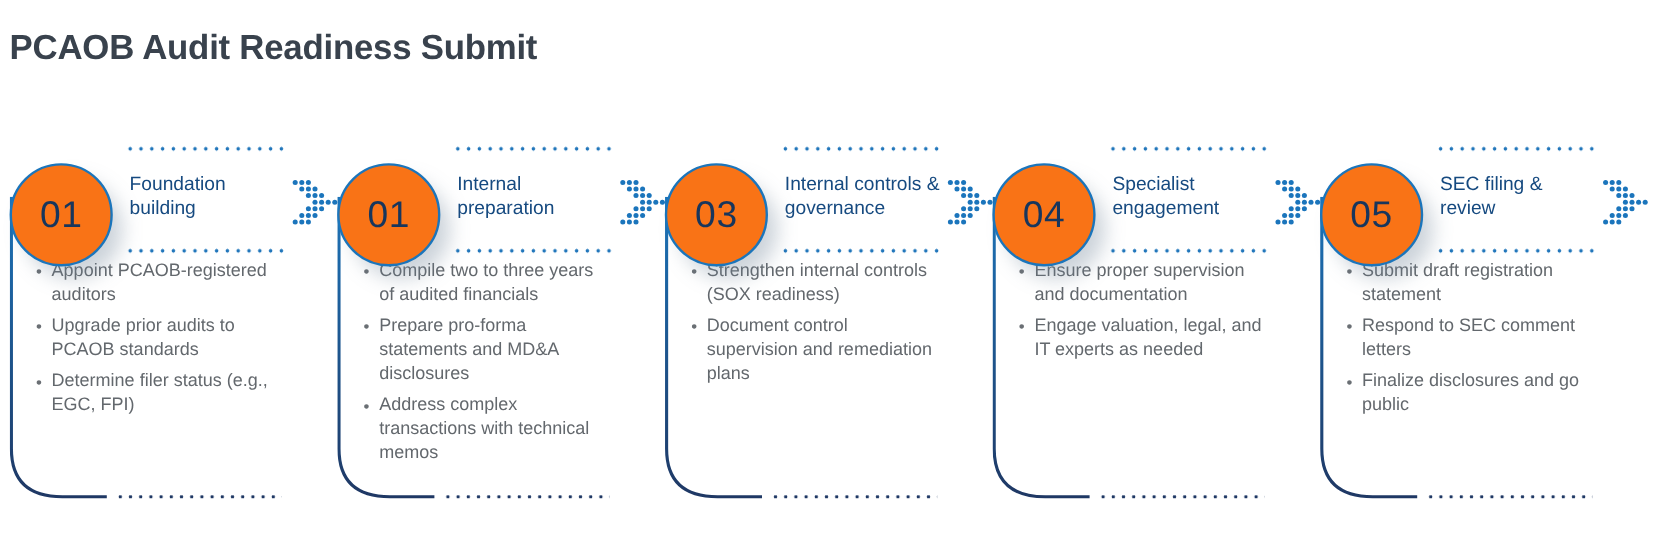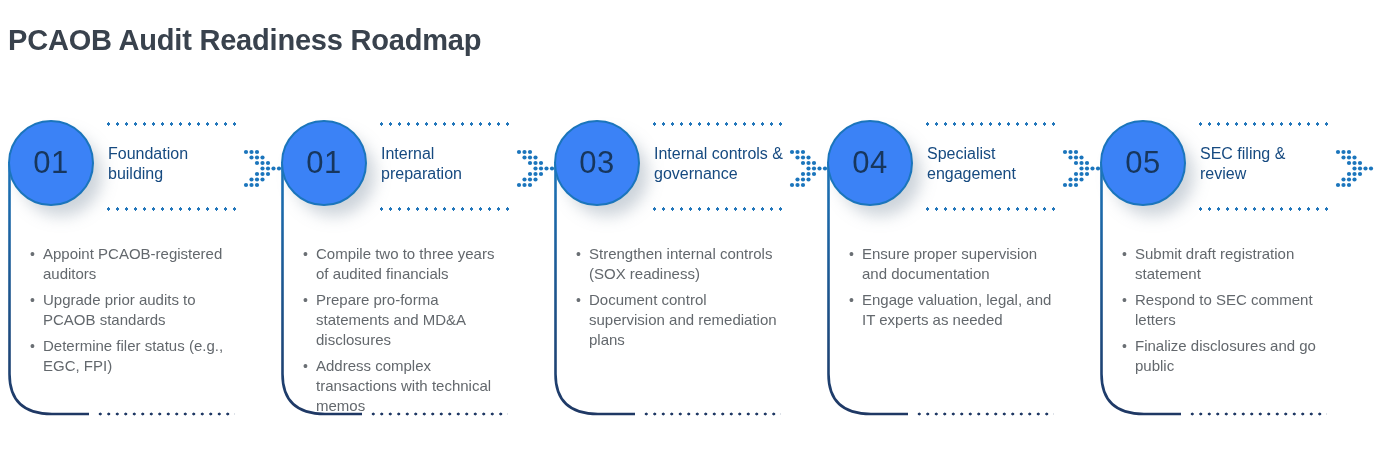--- a/index.html
+++ b/index.html
@@ -18,22 +18,22 @@
   }
   .step{
     position:relative;width:233px;height:310px;flex:0 0 auto;
   }
   .arrow-zone{
     flex:0 0 auto;width:40px;height:310px;position:relative;
   }
   .arrow-zone .chev{position:absolute;left:1px;top:28px;}
   
   .badge-circle{
-    position:absolute;left:0;top:0;width:86px;height:86px;box-sizing:border-box;
-    border-radius:50%;background:#3b82f6;border:2.5px solid #1b75bb;
+    position:absolute;left:0;top:16px;width:86px;height:86px;box-sizing:border-box;
+    border-radius:50%;background:#f97316;border:2.5px solid #1b75bb;
     display:flex;align-items:center;justify-content:center;z-index:2;
     box-shadow:10px 12px 16px -2px rgba(110,130,150,0.35);
   }
   .badge-number{
     font-size:31px;font-weight:400;color:#17365d;letter-spacing:0.5px;
   }
   
   .dotted-blue{
     position:absolute;height:4px;
     background-image:radial-gradient(circle,#2176bb 1.5px,transparent 1.7px);
@@ -46,21 +46,21 @@
     position:absolute;height:4px;left:88px;right:6px;top:292px;
     background-image:radial-gradient(circle,#1f3864 1.4px,transparent 1.6px);
     background-size:8.5px 4px;background-repeat:repeat-x;background-position:0 50%;
   }
   .step-title{
     position:absolute;left:100px;top:24px;width:134px;
     font-size:16px;font-weight:400;color:#164a80;line-height:1.28;
   }
   .frame-svg{position:absolute;left:0;top:44px;z-index:1;}
   .bullets{
-    position:absolute;left:22px;top:124px;width:206px;
+    position:absolute;left:22px;top:96px;width:206px;
     margin:0;padding:0;list-style:none;
     font-size:15px;line-height:20px;color:#63686d;
   }
   .bullets li{
     position:relative;padding-left:13px;margin-bottom:6px;
   }
   .bullets li::before{
     content:"\2022";position:absolute;left:0;top:0;color:#6a6f74;font-size:14px;
   }
   .hidden-defs{position:absolute;width:0;height:0;}
@@ -70,21 +70,21 @@
 
 <svg class="hidden-defs" aria-hidden="true">
   <defs>
     <linearGradient id="frameGrad" x1="0" y1="0" x2="0" y2="1">
       <stop offset="0" stop-color="#1b74ba"></stop>
       <stop offset="1" stop-color="#1f3864"></stop>
     </linearGradient>
   </defs>
 </svg>
 
-<div class="page-title">PCAOB Audit Readiness Roadmap</div>
+<div class="page-title">PCAOB Audit Readiness Submit</div>
 
 <div class="roadmap">
 
   <div class="step">
     <div class="dotted-blue dotted-top"></div>
     <div class="dotted-blue dotted-mid"></div>
     <svg class="frame-svg" width="82" height="254" viewBox="0 0 82 254">
       <path d="M1.5 0 V 210 Q 1.5 250 44 250 H 81" fill="none" stroke="url(#frameGrad)" stroke-width="2.6"></path>
     </svg>
     <div class="badge-circle">

